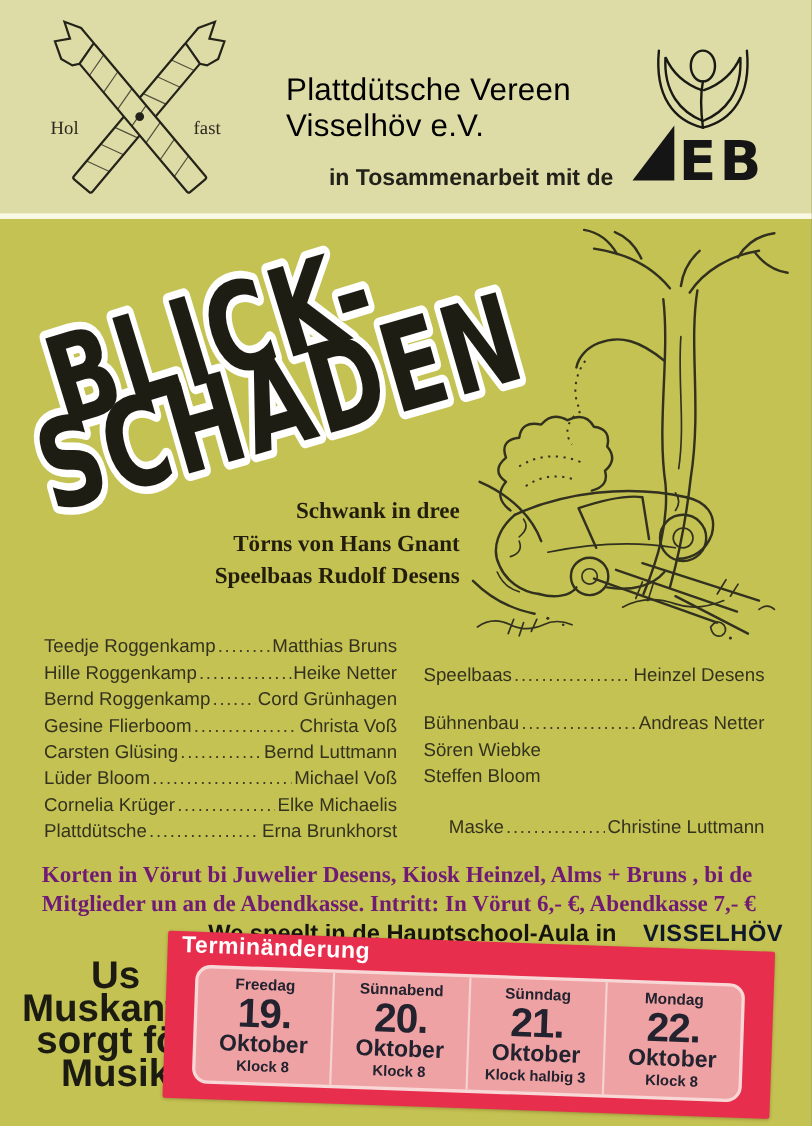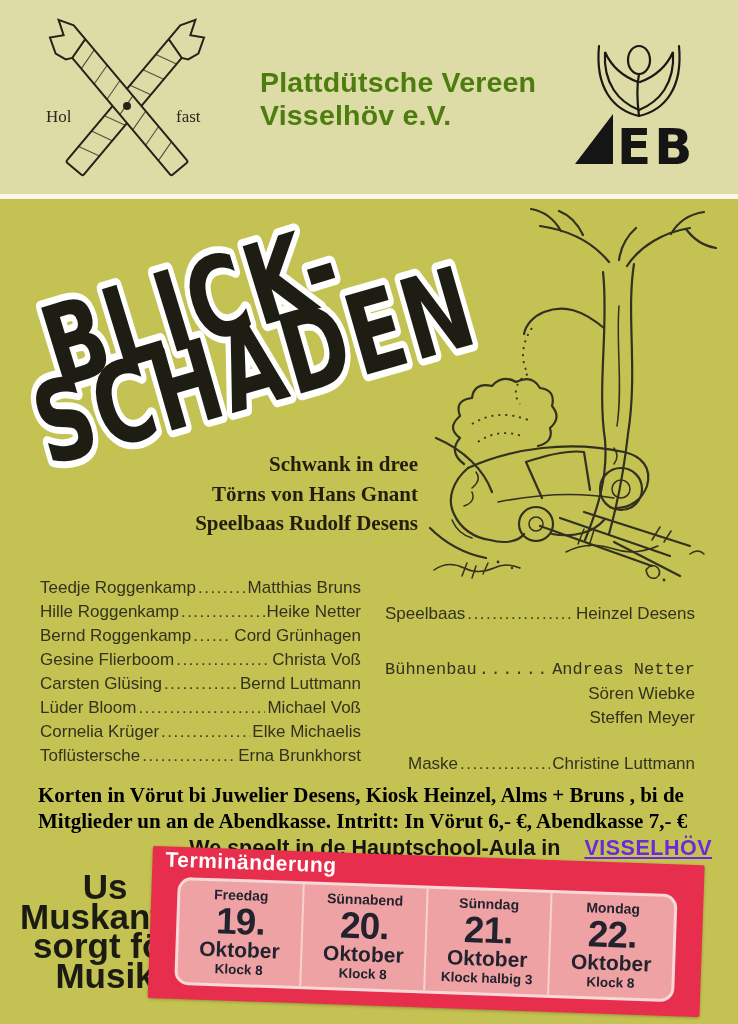--- a/index.html
+++ b/index.html
@@ -4,22 +4,22 @@
 <style>
   html,body{margin:0;padding:0;background:#888;}
   .poster{position:relative;width:738px;height:1024px;margin:0 auto;overflow:hidden;
           background:#c3c252;font-family:"Liberation Sans","DejaVu Sans",sans-serif;}
 
   
   .header{position:absolute;left:0;top:0;width:738px;height:194px;background:#dedca6;
           border-bottom:5px solid #f9f9e6;}
   .logo-holfast{position:absolute;left:30px;top:12px;}
   .logo-leb{position:absolute;left:563px;top:16px;}
-  .org{position:absolute;left:260px;top:66px;font-weight:bold;font-size:28.5px;line-height:33px;
-       color:#4d7c0f;letter-spacing:.2px;}
+  .org{position:absolute;left:260px;top:66px;font-weight:normal;font-size:28.5px;line-height:33px;
+       color:#000000;letter-spacing:.2px;}
   .coop{position:absolute;left:299px;top:150px;font-size:21px;font-weight:600;color:#23221a;}
   .logo-word{font-family:"Liberation Serif","DejaVu Serif",serif;font-size:17px;fill:#2a2a1e;}
 
   
   .title-svg{position:absolute;left:0;top:200px;}
   .t-out,.t-fill{font-family:"DejaVu Sans",sans-serif;font-weight:bold;font-size:112px;letter-spacing:3px;}
   .t-out{fill:#fff;stroke:#fff;stroke-width:14px;stroke-linejoin:round;}
   .t-fill{fill:#1e1d13;}
 
   
@@ -31,29 +31,29 @@
   
   .subtitle{position:absolute;left:60px;top:450px;width:358px;text-align:right;
             font-family:Liberation Serif, serif;font-weight:bold;
             font-size:21px;line-height:29.5px;color:#231d0d;}
   .cast{position:absolute;left:40px;top:576px;width:321px;font-size:17px;line-height:24px;color:#34321e;}
   .crew{position:absolute;left:385px;top:602px;width:310px;font-size:17px;line-height:24px;color:#34321e;}
   .row{display:flex;align-items:center;}
   .row .role{white-space:nowrap;}
   .row .leader{flex:1;overflow:hidden;white-space:nowrap;letter-spacing:1.5px;opacity:.92;margin:0 2px;}
   .row .actor{white-space:nowrap;}
-  .r-align{text-align:right;}
-  .mt24{margin-top:32px;font-family:Liberation Mono, monospace;} .mt22{margin-top:22px;margin-left:23px;}
+  .r-align{text-align:left;}
+  .mt24{margin-top:20px;} .mt22{margin-top:22px;margin-left:23px;}
 
   .tickets{position:absolute;left:38px;top:782px;width:666px;
            font-family:"Liberation Serif","DejaVu Serif",serif;font-weight:bold;
-           font-size:21px;line-height:26px;color:#000000;}
+           font-size:21px;line-height:26px;color:#701a75;}
   .venue{position:absolute;right:26px;top:836px;font-weight:bold;font-size:21.5px;
          color:#15150e;white-space:nowrap;z-index:1;}
-  .venue .place{color:#6d28d9;margin-left:24px;letter-spacing:.5px;text-decoration:underline;}
+  .venue .place{color:#0f172a;margin-left:24px;letter-spacing:.5px;}
   .music{position:absolute;left:20px;top:872px;width:170px;text-align:center;font-weight:bold;
          font-size:35px;line-height:29.5px;color:#1c1b12;z-index:1;}
 
   
   .cream-box{position:absolute;left:193px;top:886px;width:452px;height:117px;background:#eeeccb;
              border-radius:16px;transform:rotate(1.3deg);z-index:2;}
   .sticker{position:absolute;left:153px;top:846px;width:552px;height:152px;background:#e72e4d;
            transform:rotate(2deg);transform-origin:0 0;z-index:3;border-radius:2px;
            box-shadow:0 1px 3px rgba(60,30,0,.3);}
   .sticker-label{position:absolute;left:13px;top:1px;color:#fff;font-weight:bold;font-size:21px;
@@ -91,20 +91,21 @@
       </g>
       <text class="logo-word" x="16" y="110">Hol</text>
       <text class="logo-word" x="146" y="110">fast</text>
     </svg>
 
     <div class="org">
       <div>Plattdütsche Vereen</div>
       <div>Visselhöv e.V.</div>
     </div>
 
+    <div class="coop">in Tosammenarbeit mit de</div>
 
     <svg class="logo-leb" width="152" height="168" viewBox="0 0 152 168">
       <g stroke="#1a1a14" stroke-width="2.2" fill="none" stroke-linecap="round">
         <ellipse cx="76" cy="44" rx="11" ry="14"></ellipse>
         <path d="M 76 100 C 74 84 74 68 76 58"></path>
         <path d="M 76 94 C 56 86 40 68 42 36 C 50 54 64 62 75 66"></path>
         <path d="M 76 94 C 96 86 112 68 110 36 C 102 54 88 62 77 66"></path>
         <path d="M 76 100 C 50 94 32 72 36 30"></path>
         <path d="M 76 100 C 102 94 120 72 116 30"></path>
       </g>
@@ -205,39 +206,39 @@
       <span class="role">Lüder Bloom</span>
       <span class="leader">..................................................</span>
       <span class="actor">Michael Voß</span>
     </div>
     <div class="row">
       <span class="role">Cornelia Krüger</span>
       <span class="leader">..................................................</span>
       <span class="actor">Elke Michaelis</span>
     </div>
     <div class="row">
-      <span class="role">Toflüstersche</span>
+      <span class="role">Plattdütsche</span>
       <span class="leader">..................................................</span>
       <span class="actor">Erna Brunkhorst</span>
     </div>
   </div>
 
   <div class="crew">
     <div class="row">
       <span class="role">Speelbaas</span>
       <span class="leader">..................................................</span>
       <span class="actor">Heinzel Desens</span>
     </div>
     <div class="row mt24">
       <span class="role">Bühnenbau</span>
       <span class="leader">..................................................</span>
       <span class="actor">Andreas Netter</span>
     </div>
     <div class="r-align">Sören Wiebke</div>
-    <div class="r-align">Steffen Meyer</div>
+    <div class="r-align">Steffen Bloom</div>
     <div class="row mt22">
       <span class="role">Maske</span>
       <span class="leader">..................................................</span>
       <span class="actor">Christine Luttmann</span>
     </div>
   </div>
 
   <div class="tickets">
     <div>Korten in Vörut bi Juwelier Desens, Kiosk Heinzel, Alms + Bruns , bi de</div>
     <div>Mitglieder un an de Abendkasse. Intritt: In Vörut 6,- €, Abendkasse 7,- €</div>

